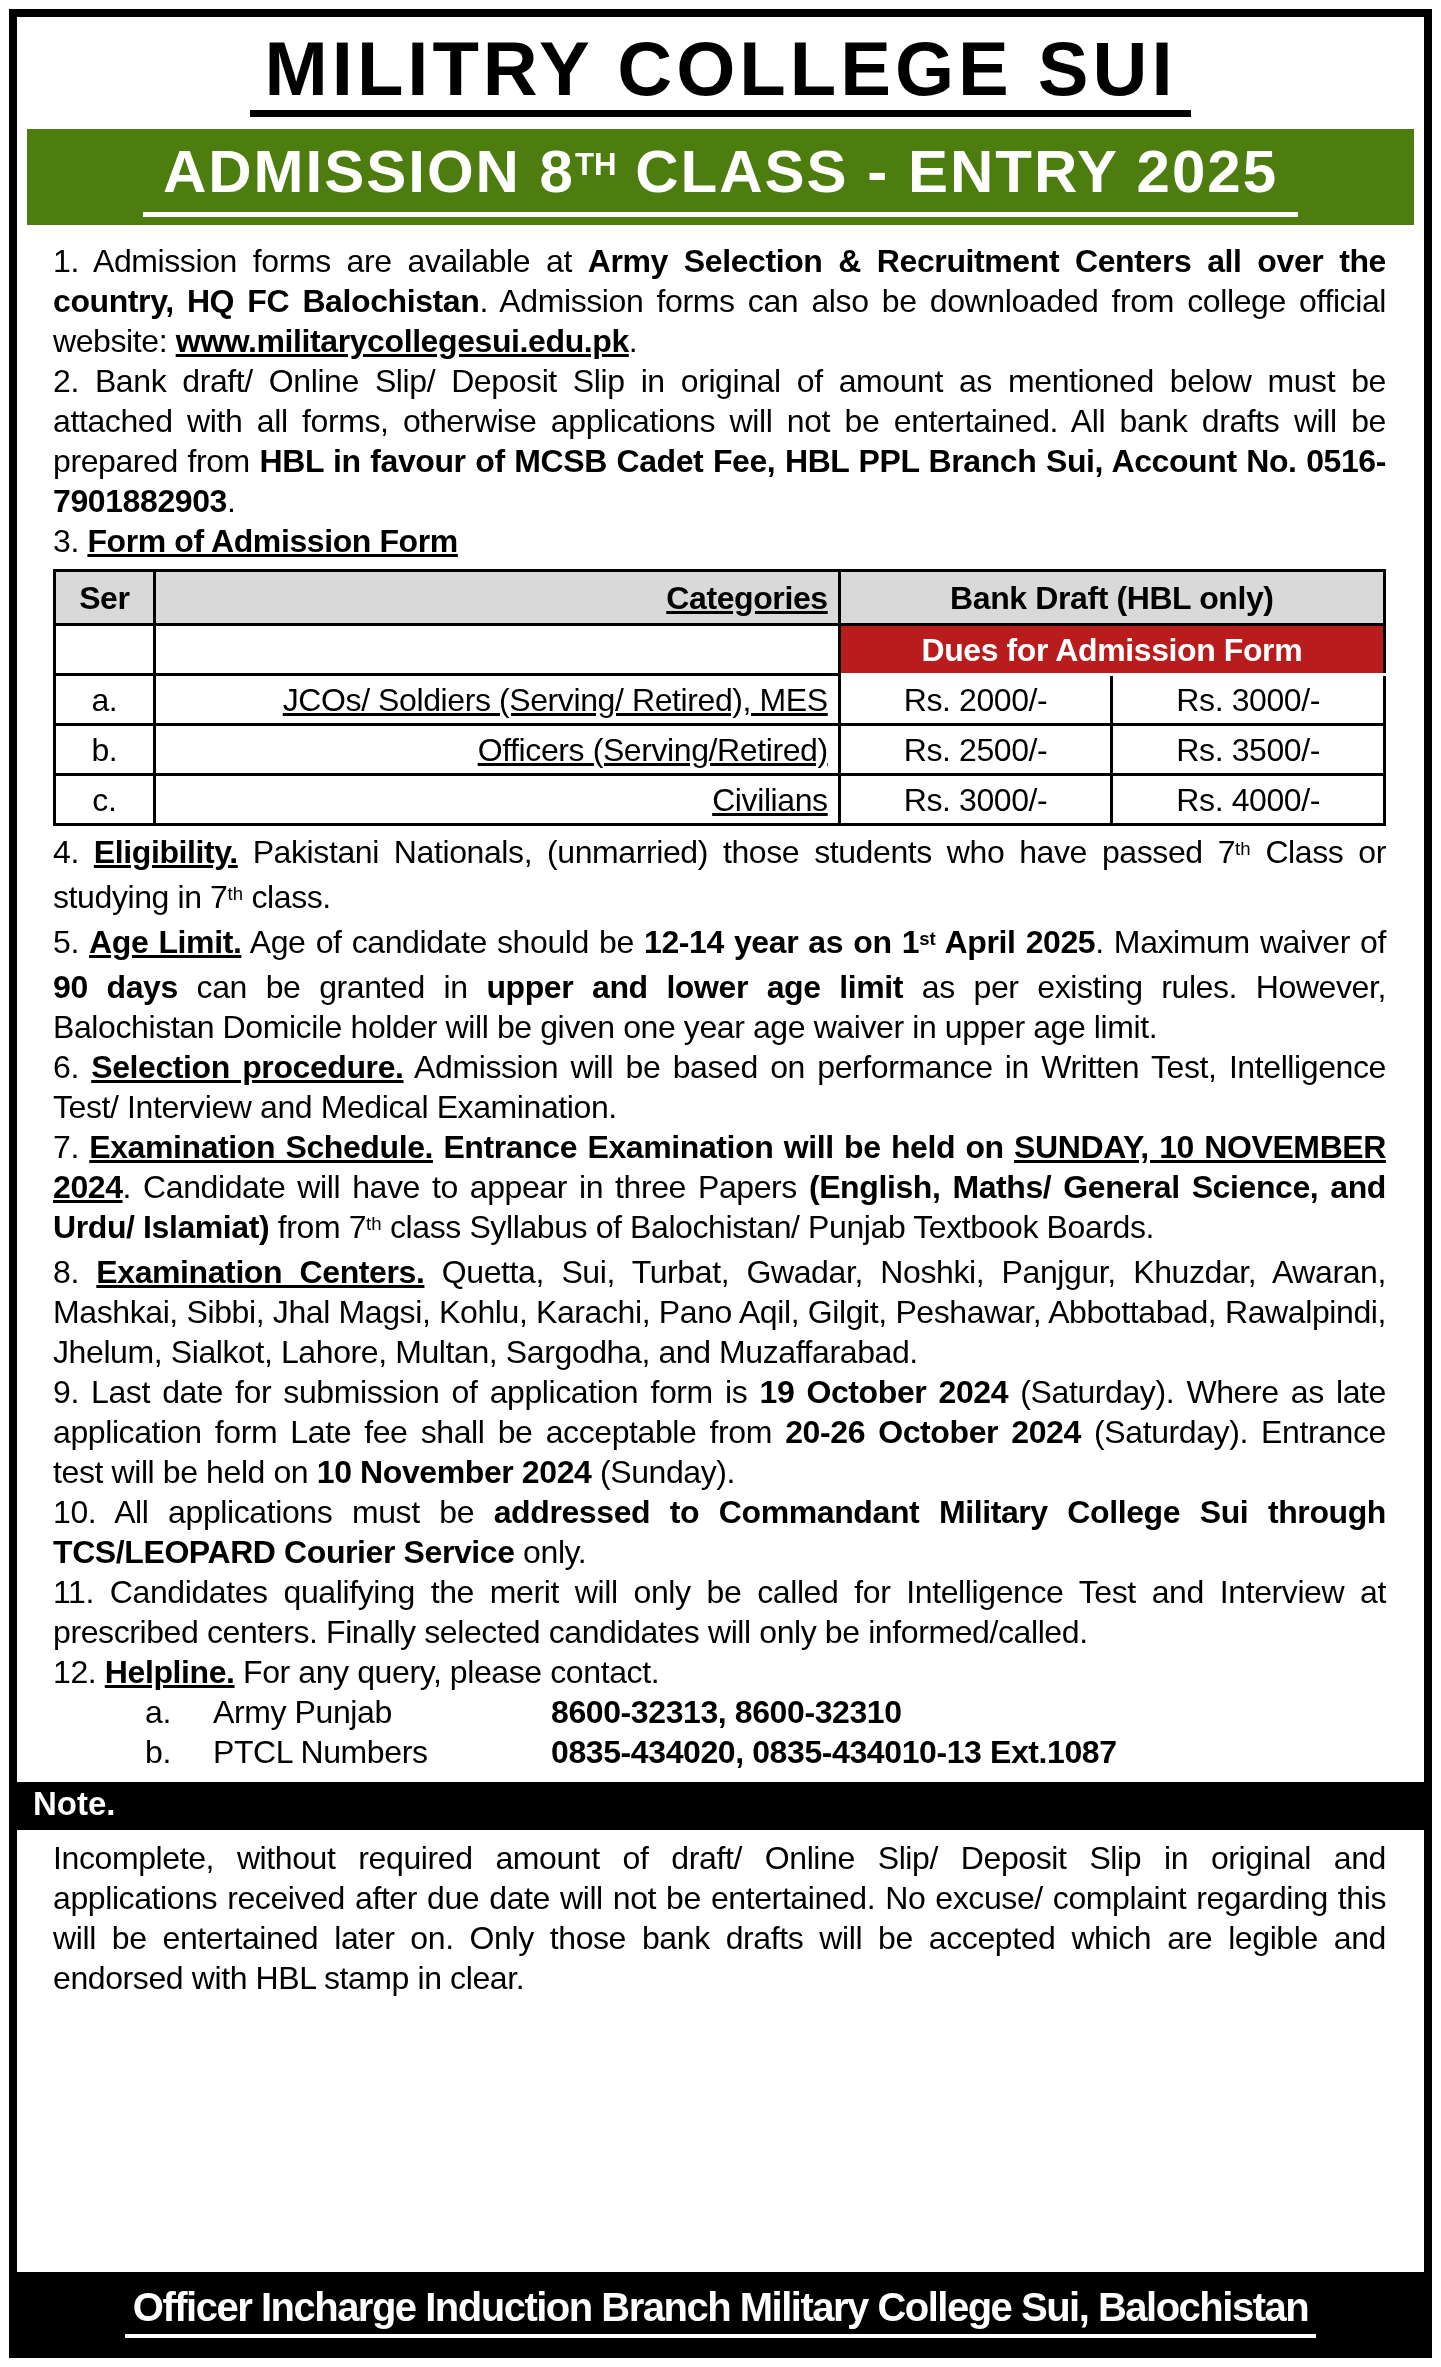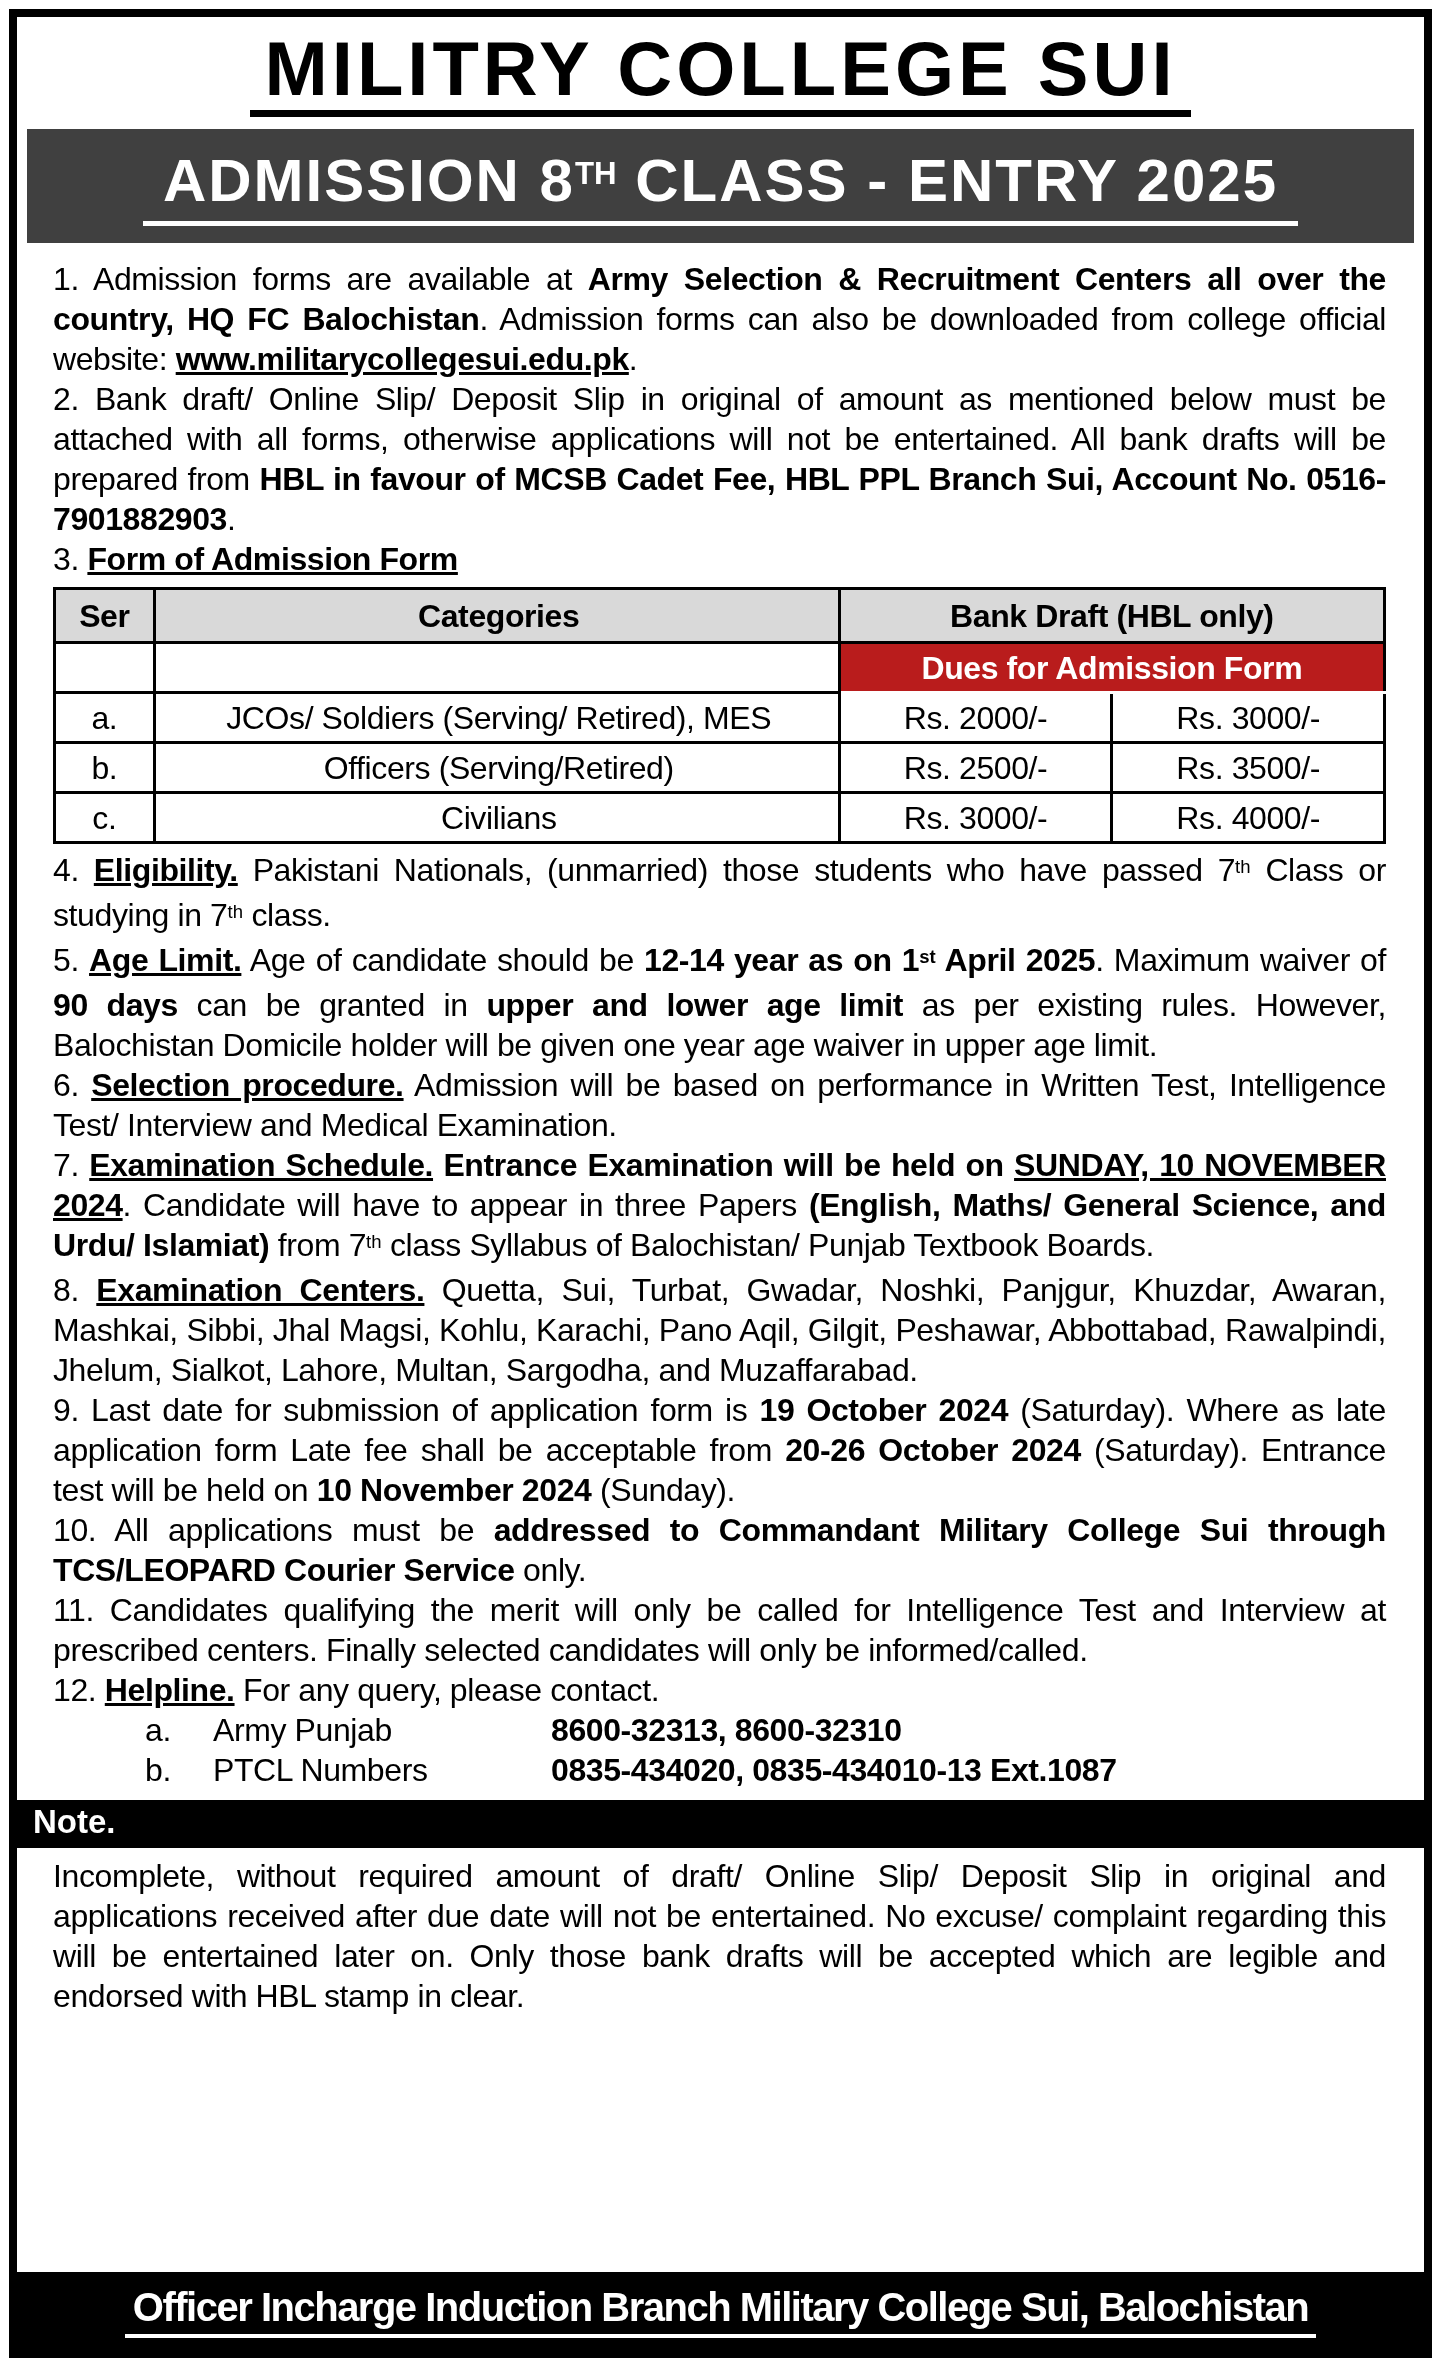--- a/index.html
+++ b/index.html
@@ -16,40 +16,40 @@
     display:flex; flex-direction:column; overflow:hidden;
   }
   
   .title { text-align:center; padding:12px 0 4px; line-height:1.04; }
   .title-inner {
     display:inline-block; font-size:76px; font-weight:bold; letter-spacing:4px;
     border-bottom:7px solid #000; padding:0 14px 2px;
   }
   
   .banner {
-    margin:8px 10px 0; background:#404040; color:#fff; height:114px;
+    margin:8px 10px 0; background:#4d7c0f; color:#fff; height:96px;
     display:flex; align-items:center; justify-content:center;
   }
   .banner-inner {
     display:inline-block; font-size:60px; font-weight:bold; letter-spacing:2px;
     border-bottom:5px solid #fff; padding:0 20px 6px;
   }
   .bsup { font-size:52%; position:relative; top:-0.55em; letter-spacing:0; }
   
   .body { padding:16px 38px 0 36px; font-size:32px; line-height:40px; letter-spacing:-0.4px; text-align:justify; }
   p.para { margin:0; }
   .b { font-weight:bold; }
   .u { text-decoration:underline; }
   .hsup { font-size:58%; position:relative; top:-0.45em; letter-spacing:0; }
   
   .fee-table { width:100%; border-collapse:collapse; margin:8px 0 6px; font-size:32px; letter-spacing:-0.4px; }
   .fee-table td { border:3px solid #000; height:50px; padding:2px 10px; }
   .fee-table td.c { text-align:center; }
   tr.hdr td { background:#d9d9d9; font-weight:bold; height:54px; }
-  td.cat { text-align:center; padding-left:14px; }
+  td.cat { text-align:right; padding-left:14px;text-decoration:underline; }
   td.kblack { background:#b91c1c; color:#fff; font-weight:bold; text-align:center; height:46px; }
   td.dues { border-bottom-color:#fff; }
   td.normalfee { border-right-color:#fff; }
   td.empty { background:#fff; }
   
   .hl-row { display:flex; padding-left:92px; text-align:left; }
   .hl-letter { width:68px; }
   .hl-label { width:338px; }
   .hl-numbers { font-weight:bold; }
   

